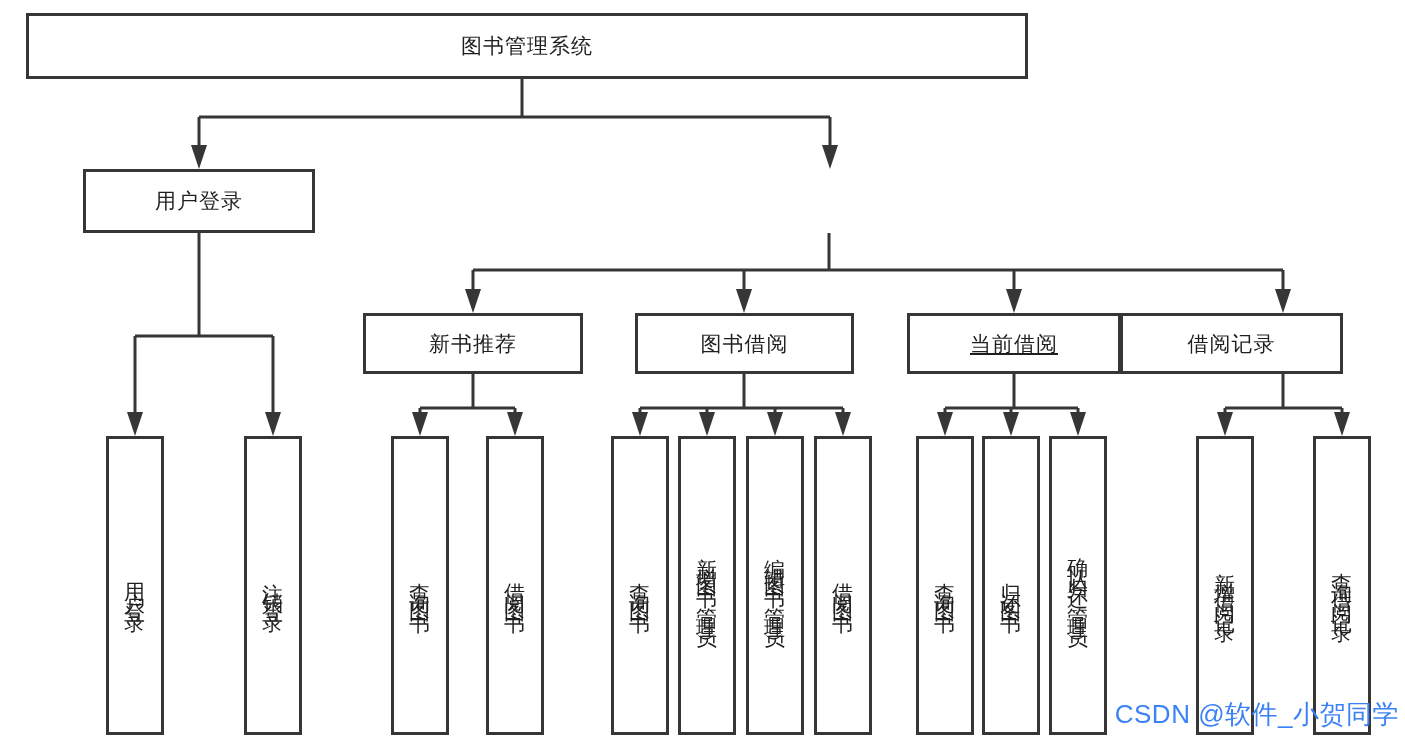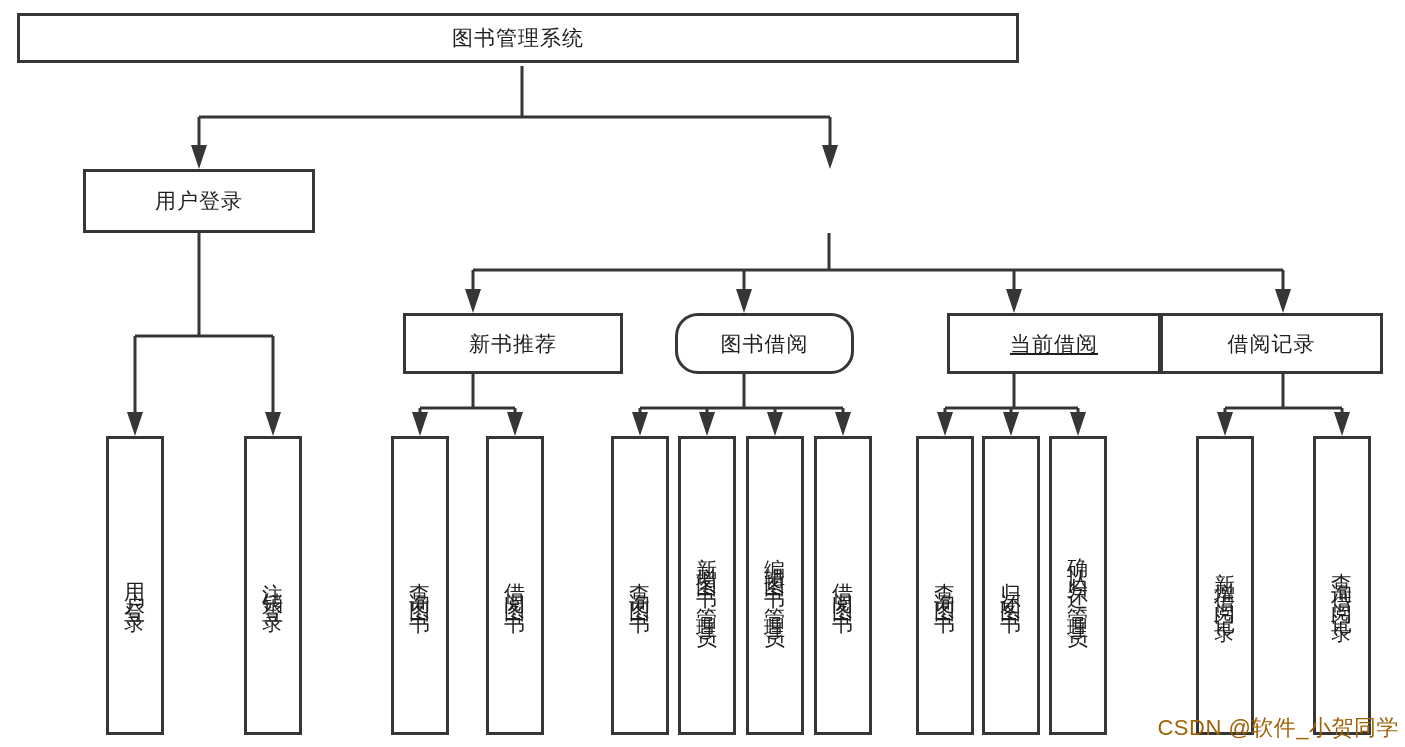--- a/index.html
+++ b/index.html
@@ -47,47 +47,47 @@
   .vnode .vtext {
     writing-mode: vertical-rl;
     text-orientation: mixed;
     font-size: 21px;
     letter-spacing: 10px;
     line-height: 1;
     color: #1f1f1f;
     white-space: nowrap;
   }
   
-  #root-node        { left: 17px;  top: 13px;  width: 1002px; height: 50px; }
+  #root-node        { left: 26px;  top: 13px;  width: 1002px; height: 66px; }
   #node-user-login  { left: 83px;  top: 169px; width: 232px;  height: 64px; }
   #node-book-mgmt   { left: 713px; top: 169px; width: 233px;  height: 64px; }
-  .l3 { top: 313px; height: 61px; margin-left: 40px; }
+  .l3 { top: 313px; height: 61px; }
   #node-new-book     { left: 363px;  width: 220px; }
-  #node-book-borrow  { left: 635px;  width: 179px; border-radius: 23px; }
+  #node-book-borrow  { left: 635px;  width: 219px; }
   #node-current-borrow { left: 907px; width: 214px; text-decoration: underline; }
   #node-borrow-record  { left: 1120px; width: 223px; }
   #leaf-user-login   { left: 106px; }
   #leaf-logout       { left: 244px; }
   #leaf-nbr-query    { left: 391px; }
   #leaf-nbr-borrow   { left: 486px; }
   #leaf-bb-query     { left: 611px; }
   #leaf-bb-add       { left: 678px; }
   #leaf-bb-edit      { left: 746px; }
   #leaf-bb-borrow    { left: 814px; }
   #leaf-cb-query     { left: 916px; }
   #leaf-cb-return    { left: 982px; }
   #leaf-cb-confirm   { left: 1049px; }
   #leaf-br-add       { left: 1196px; }
   #leaf-br-query     { left: 1313px; }
   #watermark {
     position: absolute;
     right: 6px;
-    bottom: 4px;
-    font-size: 22px;
-    color: #a16207;
+    bottom: 15px;
+    font-size: 26px;
+    color: #3b82f6;
     letter-spacing: 0.5px;
     z-index: 3;
   }
 </style>
 </head>
 <body>
 
 <div id="canvas">
 
   <svg id="connectors" viewBox="0 0 1405 747" xmlns="http://www.w3.org/2000/svg">

